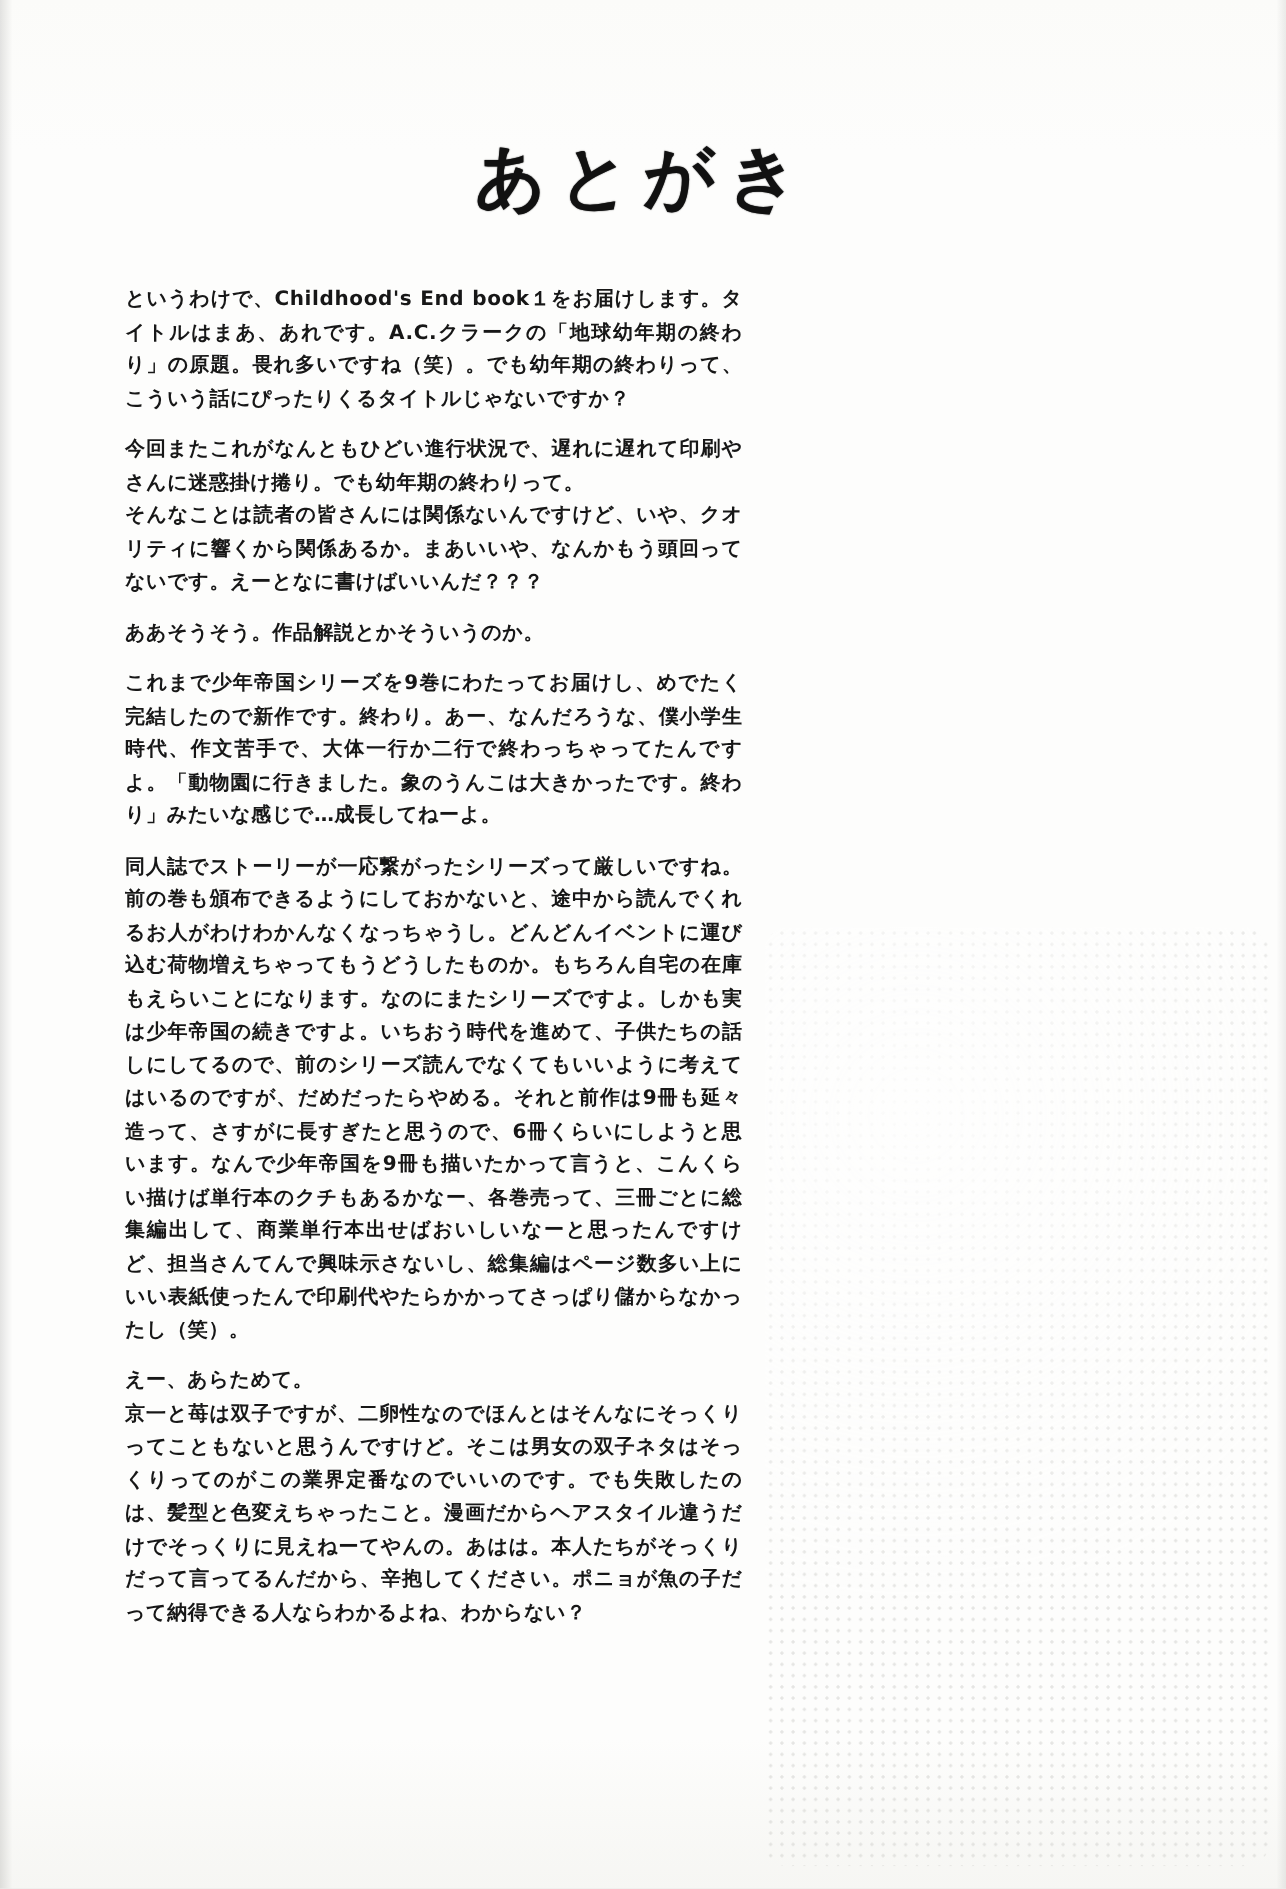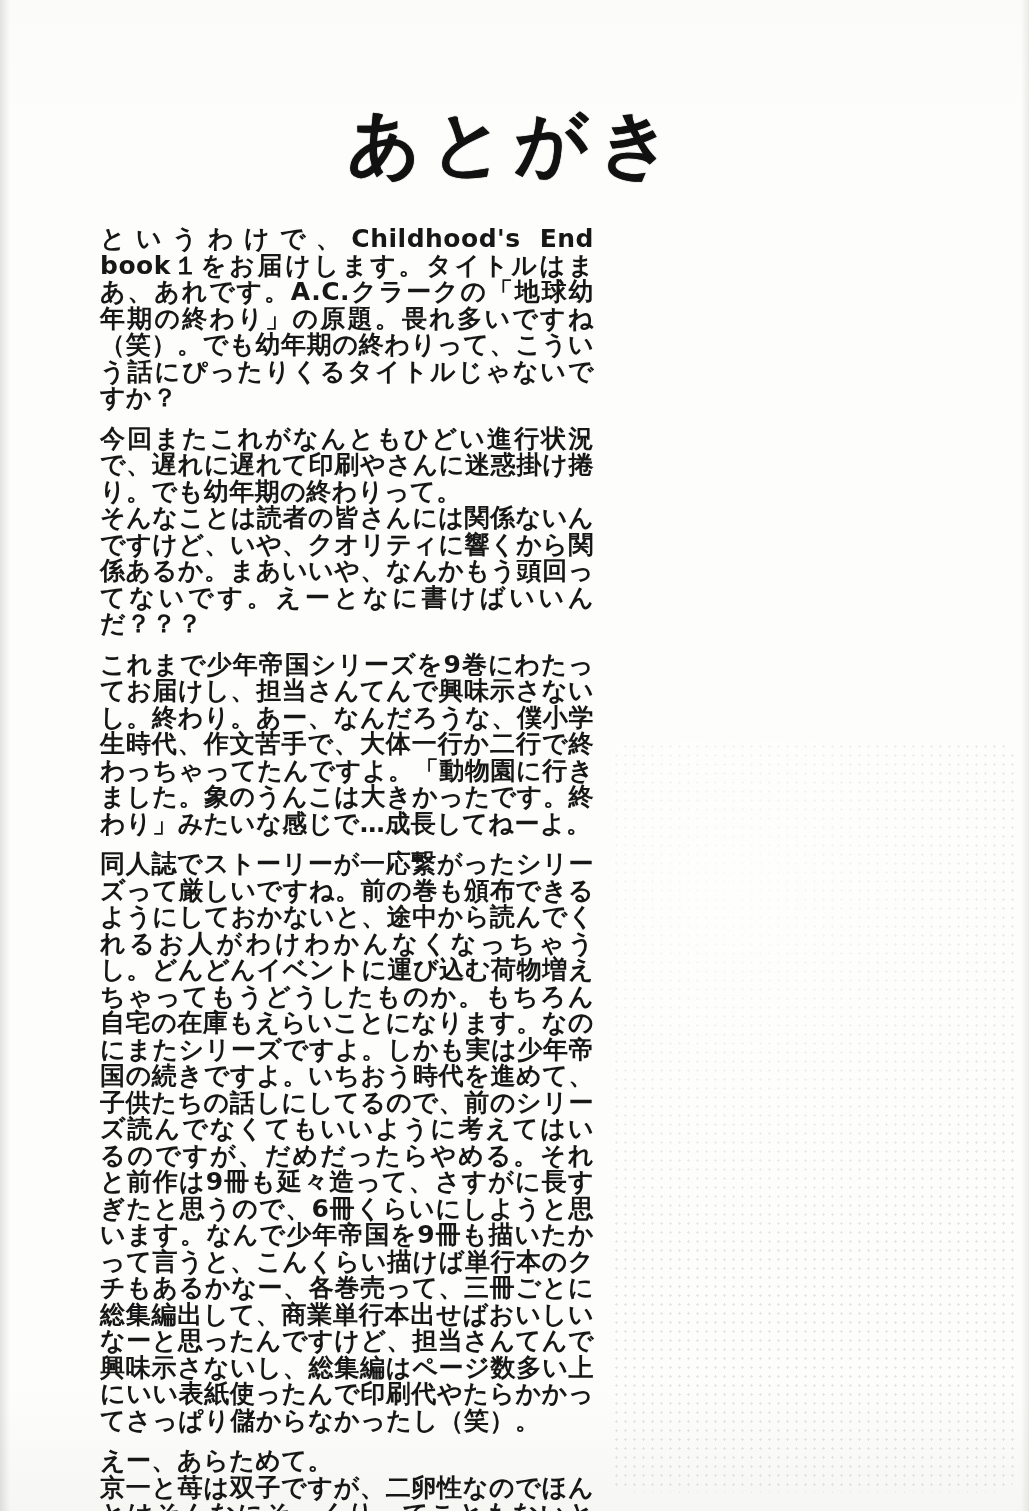--- a/index.html
+++ b/index.html
@@ -26,37 +26,37 @@
     position: absolute; right: 0; top: 0; width: 8px; height: 100%;
     background: linear-gradient(270deg, rgba(0,0,0,0.07), rgba(0,0,0,0));
   }
   .title {
     position: absolute;
     left: 0;
     top: 88px;
     width: 100%;
     margin: 0;
     text-align: center;
-    font-size: 72px;
+    font-size: 56px;
     line-height: 110px;
     font-weight: 800;
     letter-spacing: 10px;
     color: #111;
     
     text-shadow: 0 0 1px #111;
   }
   .text-col {
     position: absolute;
     left: 100px;
     top: 226px;
     width: 494px;
   }
   .text-col p {
     margin: 0 0 14px 0;
-    font-size: 25px;
+    font-size: 16px;
     line-height: 26.5px;
     font-weight: 600;
     letter-spacing: 0.5px;
     white-space: pre-line;
     text-align: justify;
   }
   
   .illustration-placeholder {
     position: absolute;
     left: 612px;
@@ -78,20 +78,21 @@
   <div class="edge-left"></div>
   <div class="edge-right"></div>
 
   <h1 class="title">あとがき</h1>
 
   <div class="text-col">
 
   <p>というわけで、Childhood's End book１をお届けします。タイトルはまあ、あれです。A.C.クラークの「地球幼年期の終わり」の原題。畏れ多いですね（笑）。でも幼年期の終わりって、こういう話にぴったりくるタイトルじゃないですか？</p>
       <p>今回またこれがなんともひどい進行状況で、遅れに遅れて印刷やさんに迷惑掛け捲り。でも幼年期の終わりって。
 そんなことは読者の皆さんには関係ないんですけど、いや、クオリティに響くから関係あるか。まあいいや、なんかもう頭回ってないです。えーとなに書けばいいんだ？？？</p>
-      <p>これまで少年帝国シリーズを9巻にわたってお届けし、担当さんてんで興味示さないし。終わり。あー、なんだろうな、僕小学生時代、作文苦手で、大体一行か二行で終わっちゃってたんですよ。「動物園に行きました。象のうんこは大きかったです。終わり」みたいな感じで…成長してねーよ。</p>
+      <p>ああそうそう。作品解説とかそういうのか。</p>
+      <p>これまで少年帝国シリーズを9巻にわたってお届けし、めでたく完結したので新作です。終わり。あー、なんだろうな、僕小学生時代、作文苦手で、大体一行か二行で終わっちゃってたんですよ。「動物園に行きました。象のうんこは大きかったです。終わり」みたいな感じで…成長してねーよ。</p>
       <p>同人誌でストーリーが一応繋がったシリーズって厳しいですね。前の巻も頒布できるようにしておかないと、途中から読んでくれるお人がわけわかんなくなっちゃうし。どんどんイベントに運び込む荷物増えちゃってもうどうしたものか。もちろん自宅の在庫もえらいことになります。なのにまたシリーズですよ。しかも実は少年帝国の続きですよ。いちおう時代を進めて、子供たちの話しにしてるので、前のシリーズ読んでなくてもいいように考えてはいるのですが、だめだったらやめる。それと前作は9冊も延々造って、さすがに長すぎたと思うので、6冊くらいにしようと思います。なんで少年帝国を9冊も描いたかって言うと、こんくらい描けば単行本のクチもあるかなー、各巻売って、三冊ごとに総集編出して、商業単行本出せばおいしいなーと思ったんですけど、担当さんてんで興味示さないし、総集編はページ数多い上にいい表紙使ったんで印刷代やたらかかってさっぱり儲からなかったし（笑）。</p>
       <p>えー、あらためて。
 京一と苺は双子ですが、二卵性なのでほんとはそんなにそっくりってこともないと思うんですけど。そこは男女の双子ネタはそっくりってのがこの業界定番なのでいいのです。でも失敗したのは、髪型と色変えちゃったこと。漫画だからヘアスタイル違うだけでそっくりに見えねーてやんの。あはは。本人たちがそっくりだって言ってるんだから、辛抱してください。ポニョが魚の子だって納得できる人ならわかるよね、わからない？</p>
     </div>
 
   <div class="illustration-placeholder"></div>
 </div>
 
 </body></html>

